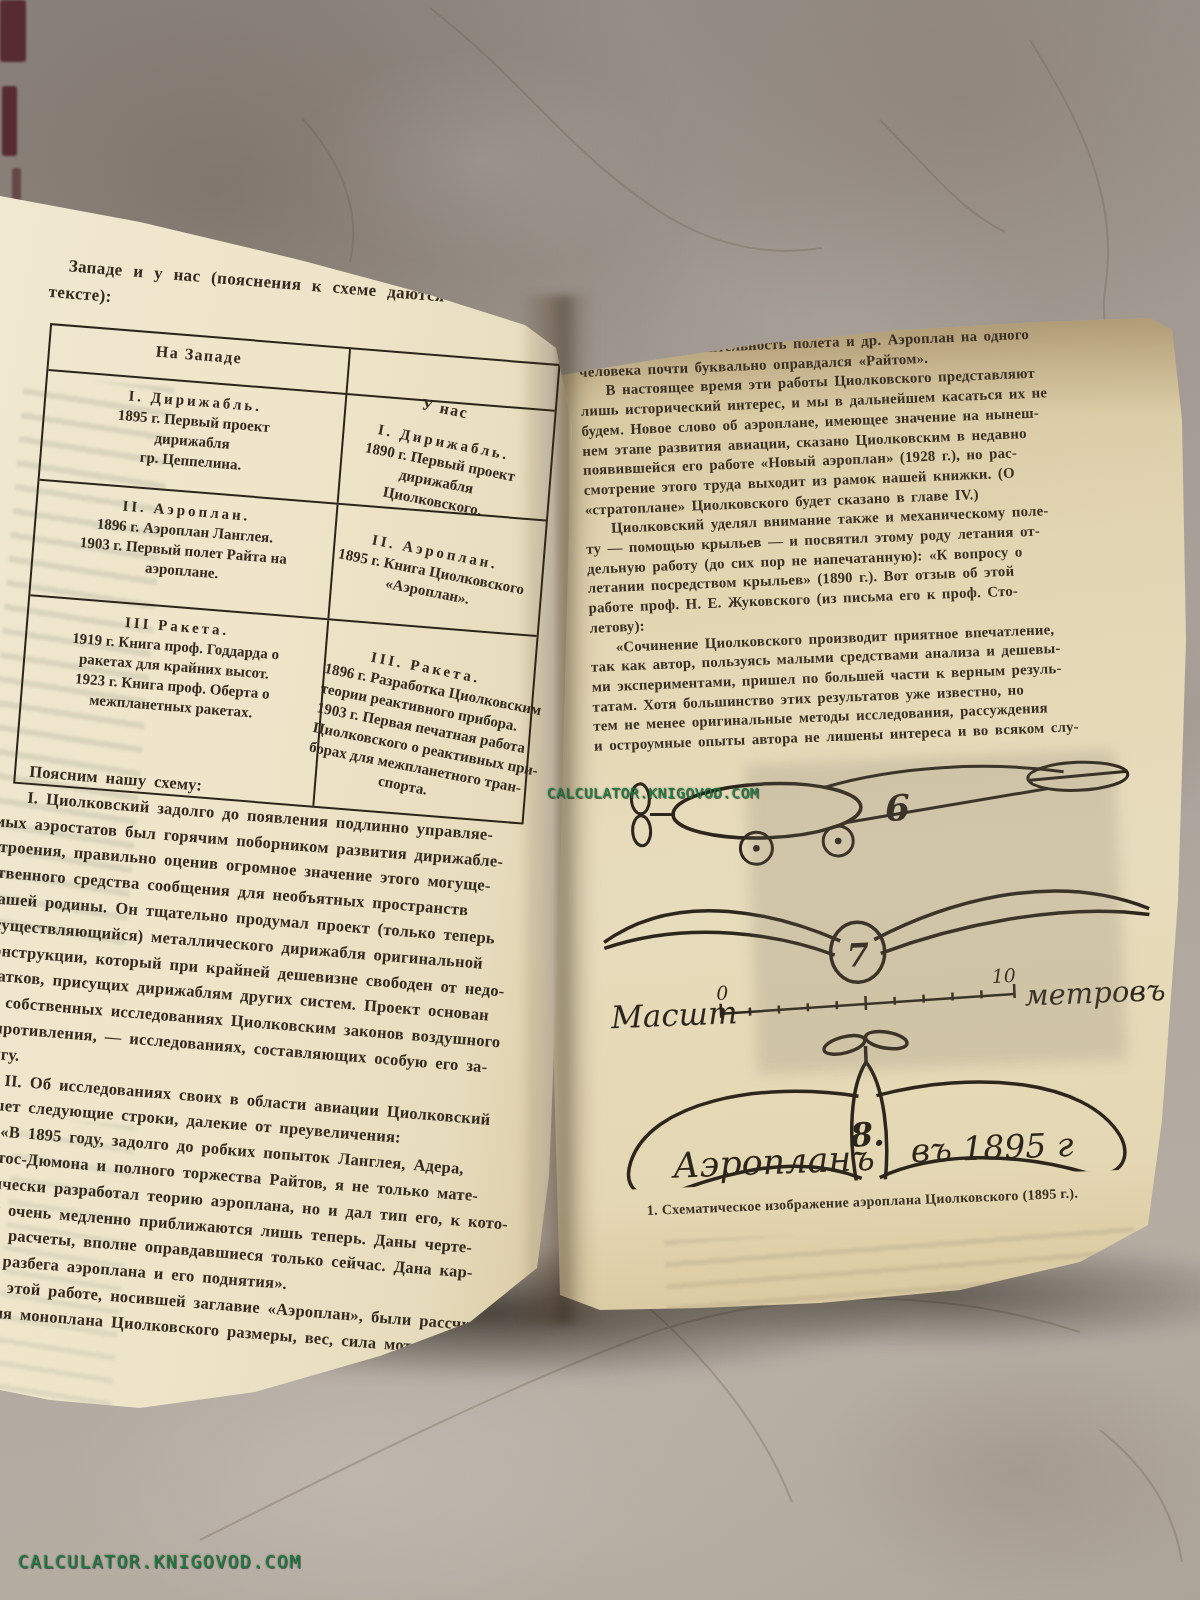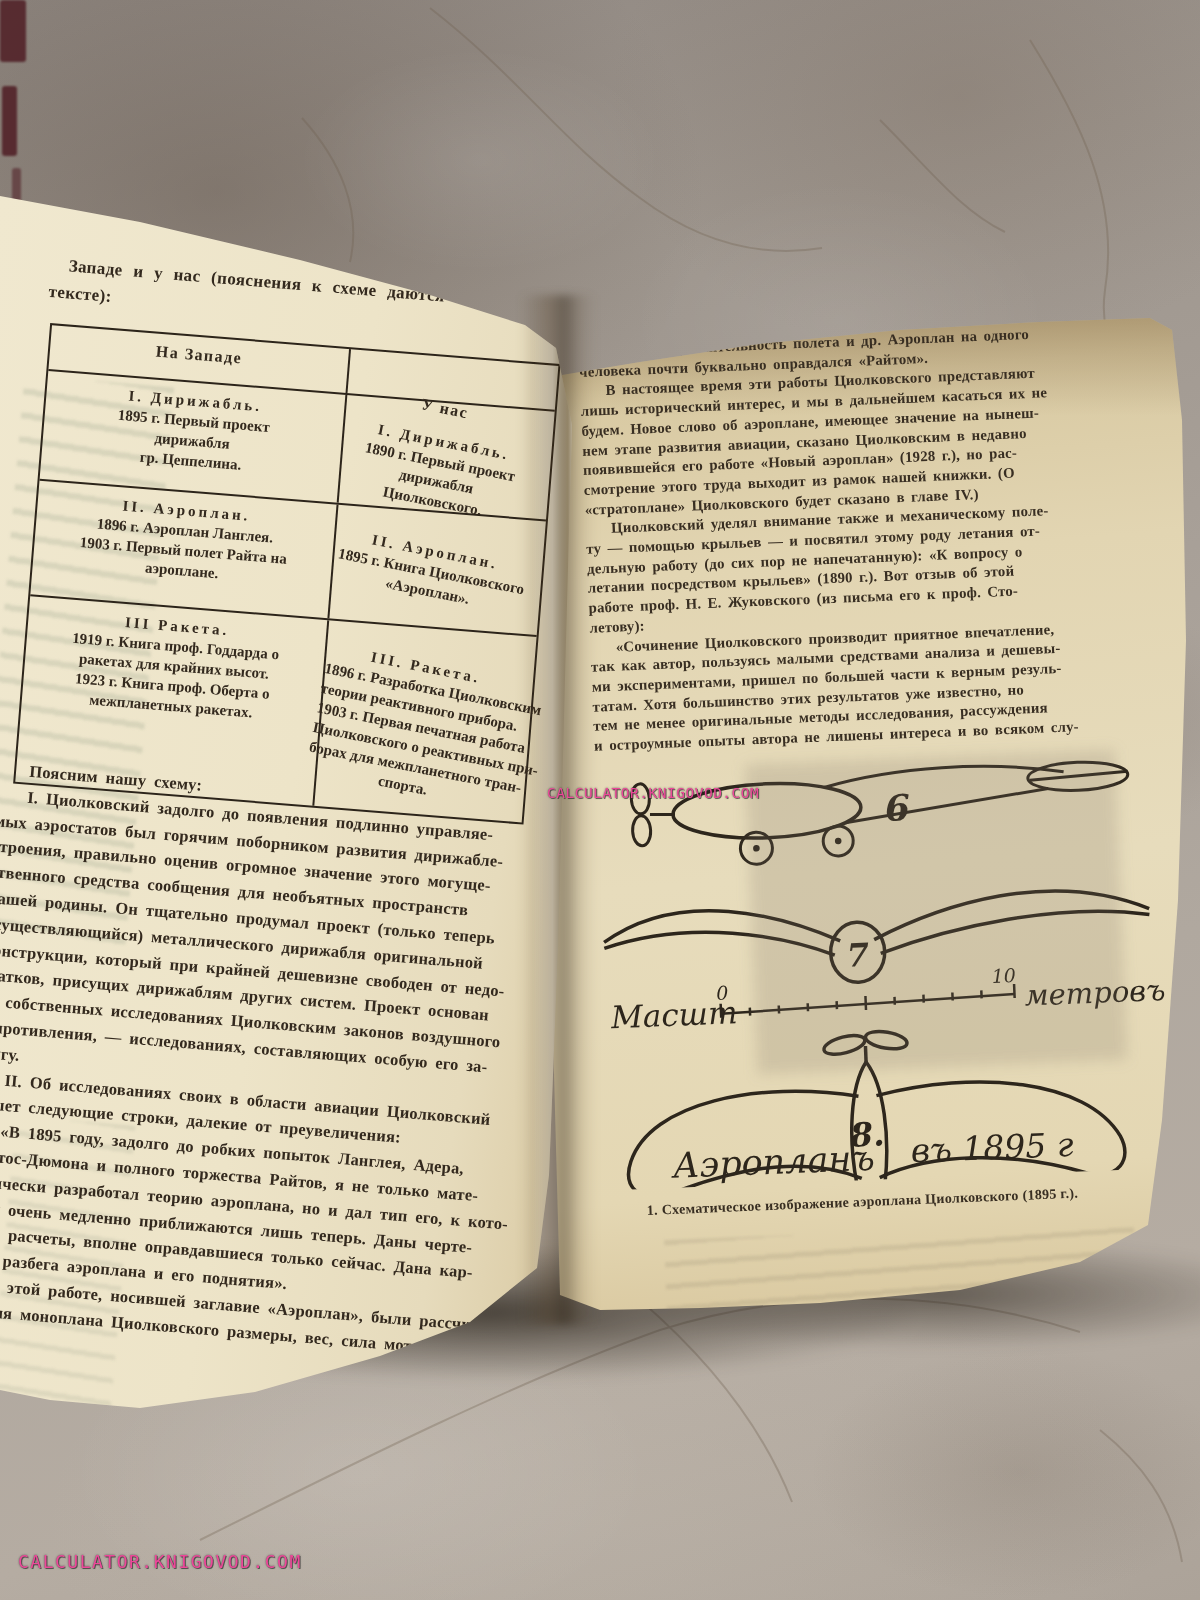--- a/index.html
+++ b/index.html
@@ -64,21 +64,21 @@
   #right-content{left:30px;top:38px;width:590px;transform:rotate(-2.3deg);transform-origin:0 0;color:#382e22;}
   .rp-line{white-space:nowrap;font-size:14.8px;font-weight:700;line-height:19.7px;word-spacing:2.5px;letter-spacing:.2px;}
   #figure-wrap{position:absolute;left:0px;top:428px;width:560px;height:420px;}
   #figure-bleed{position:absolute;left:150px;top:0px;width:370px;height:310px;background:rgba(118,112,96,.20);filter:blur(7px);}
   svg text{fill:#2d261c;}
   .hand{font-family:"DejaVu Serif","Liberation Serif",serif;font-style:italic;}
   .fig-num{font-family:"DejaVu Serif",serif;font-style:italic;font-weight:bold;}
   #fig-caption{position:absolute;left:34px;top:862px;font-size:14px;font-weight:700;letter-spacing:.3px;white-space:nowrap;}
   #page-num{position:absolute;left:540px;top:888px;font-size:15px;font-weight:700;}
   
-  .watermark{z-index:6;font-family:"DejaVu Sans Mono","Liberation Mono",monospace;color:#ec4899;
+  .watermark{z-index:6;font-family:"DejaVu Sans Mono","Liberation Mono",monospace;color:#15803d;
     text-shadow:0 0 2px rgba(40,40,40,.8),1px 1px 0 rgba(40,40,40,.6);white-space:nowrap;}
   #watermark-center{left:547px;top:785px;font-size:14.5px;letter-spacing:.5px;}
   #watermark-bottom{left:18px;top:1551px;font-size:18px;letter-spacing:1.5px;}
   #cracks{left:0;top:0;z-index:0;}
 </style>
 </head>
 <body>
 
 <div class="abs" id="stone-mottle"></div>
 <svg class="abs" id="cracks" width="1200" height="1600">

